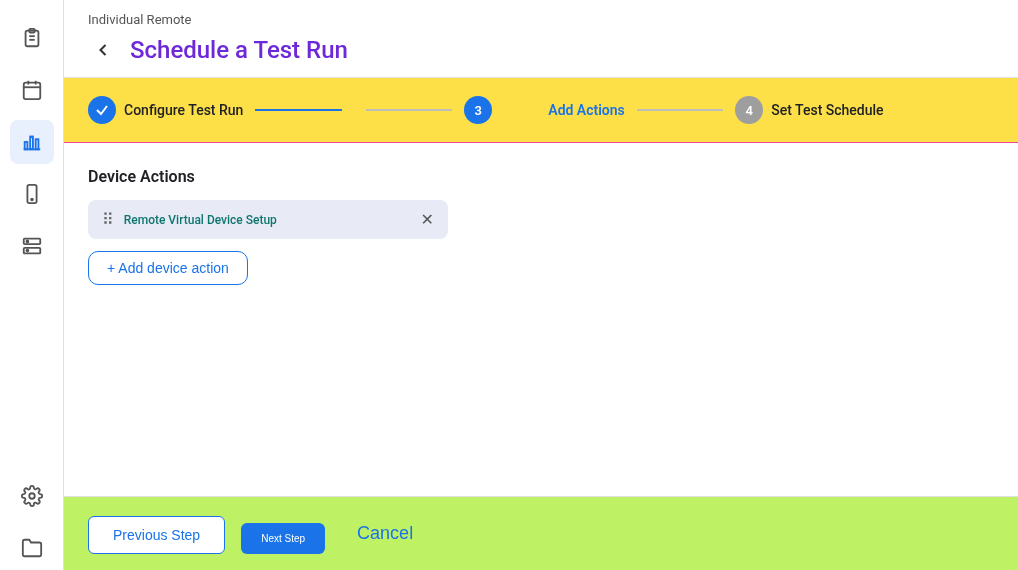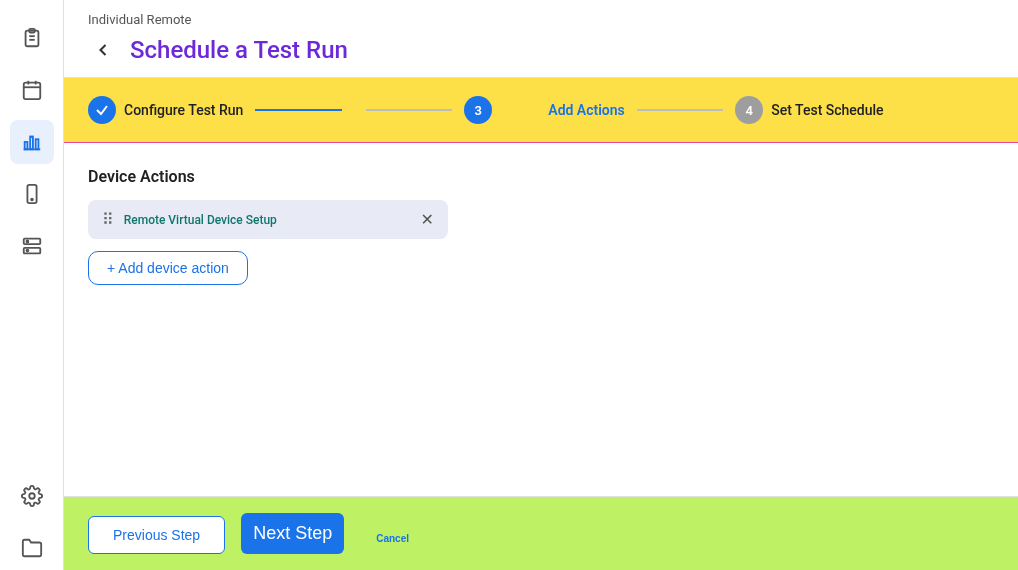--- a/index.html
+++ b/index.html
@@ -217,36 +217,36 @@
       padding: 10px 24px;
       border: 1.5px solid #1a73e8;
       background: #fff;
       color: #1a73e8;
       border-radius: 6px;
       font-size: 14px;
       font-weight: 500;
       cursor: pointer;
     }
     .btn-primary {
-      padding: 10px 12px;
+      padding: 10px 20px;
       background: #1a73e8;
       color: #fff;
       border: none;
       border-radius: 6px;
-      font-size: 18px;
+      font-size: 10px;
       font-weight: 500;
       cursor: pointer;
     }
     .btn-text {
       padding: 10px 16px;
       background: transparent;
       border: none;
       color: #1a73e8;
-      font-size: 10px;
-      font-weight: 700;
+      font-size: 18px;
+      font-weight: 400;
       cursor: pointer;
     }
 
     
     .check-svg { width: 14px; height: 14px; }
   </style>
 </head>
 <body>
 
 <nav class="sidebar">

